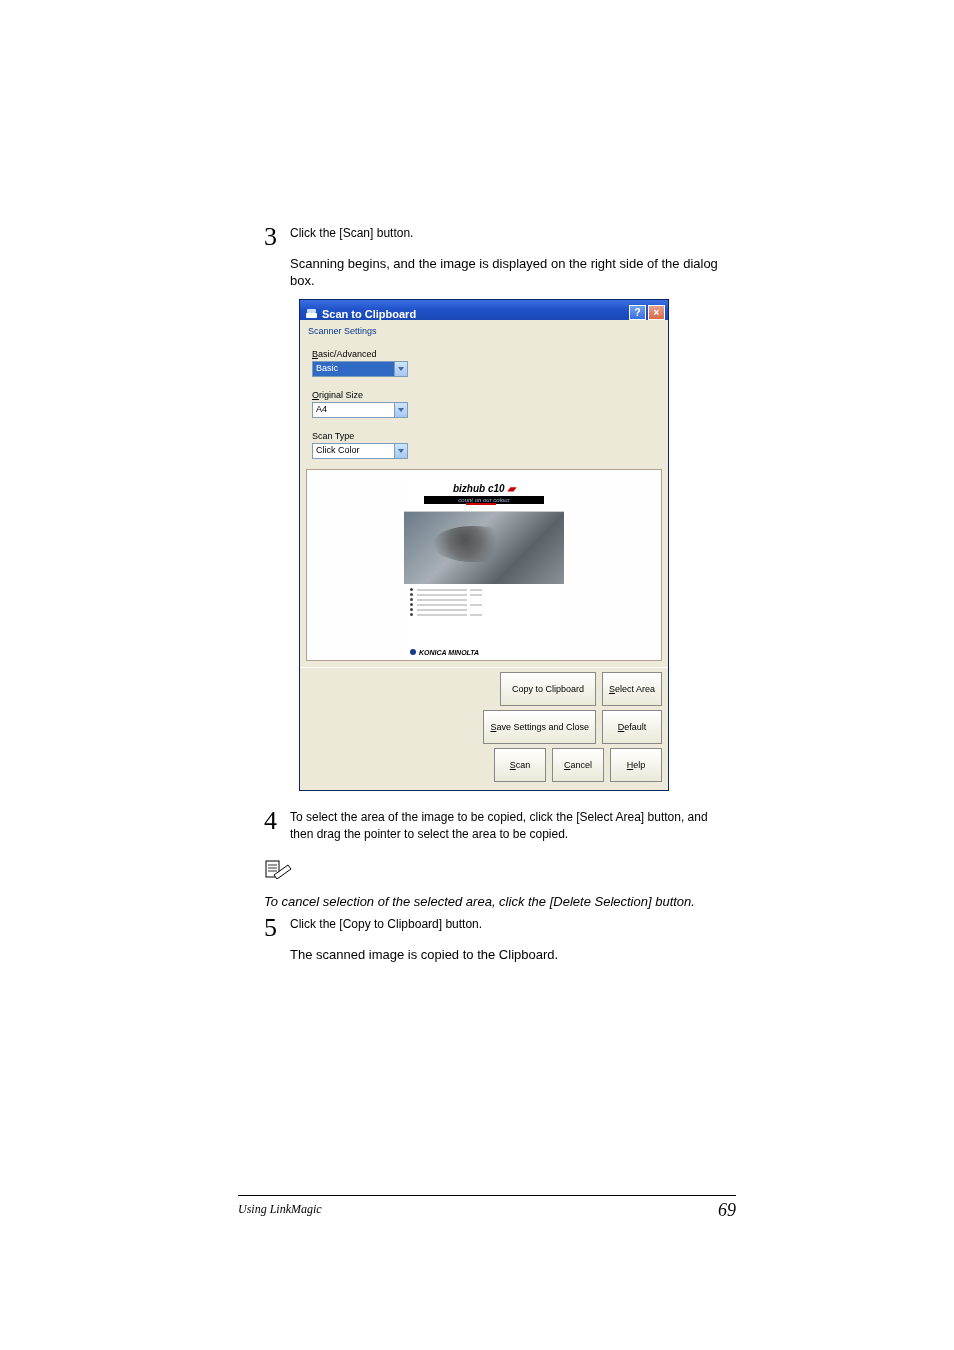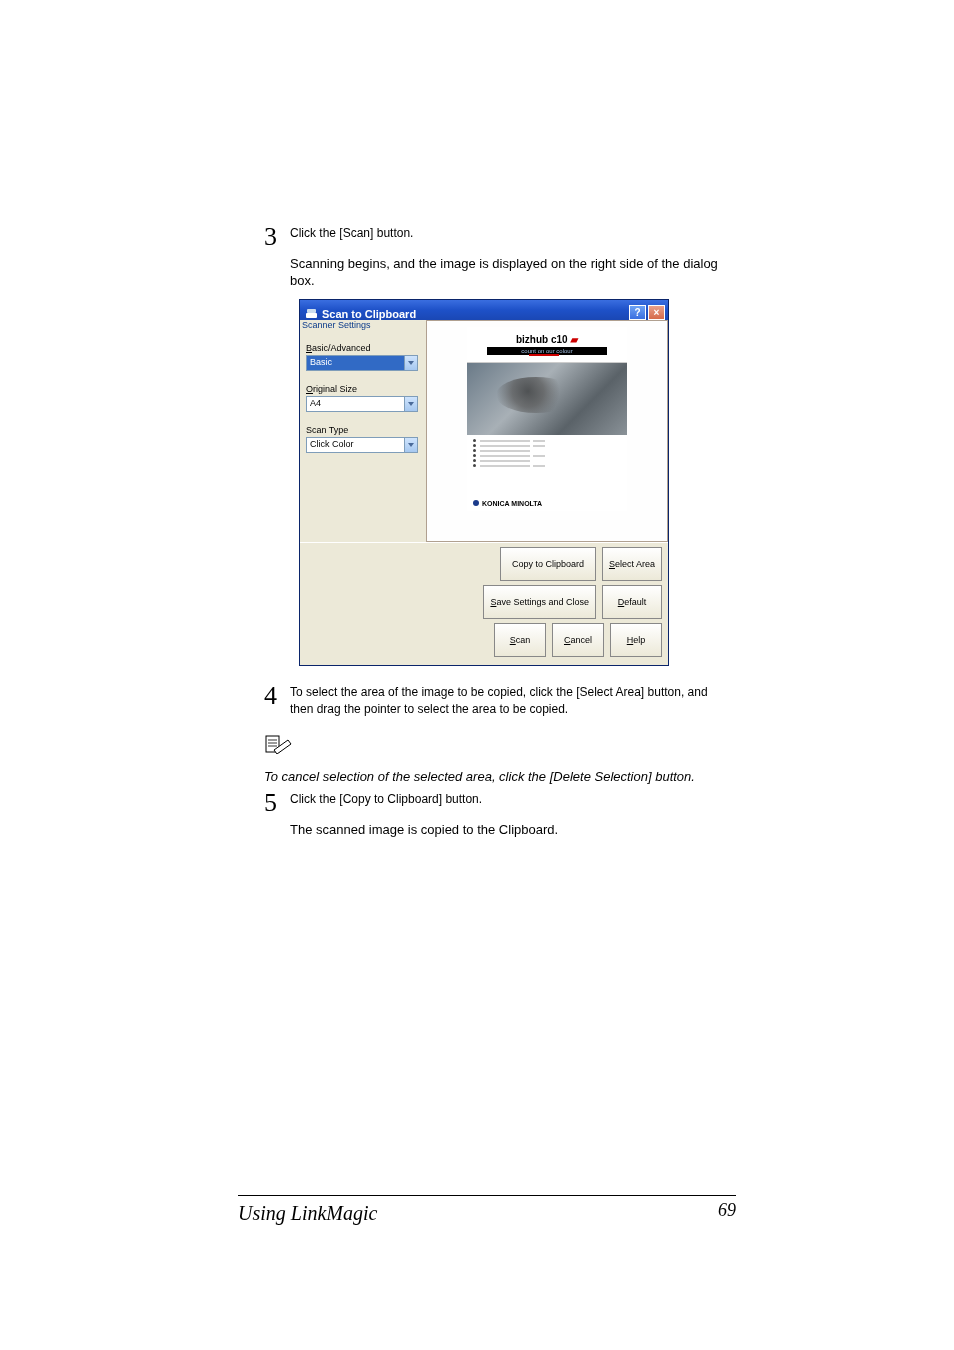--- a/index.html
+++ b/index.html
@@ -12,30 +12,30 @@
   .indent { margin-left: 26px; font-size: 13px; line-height: 17px; margin-bottom: 8px; }
   .note-row { display: flex; align-items: flex-start; margin: 16px 0 6px 0; flex-direction: column; }
   .note-icon { width: 34px; flex: 0 0 34px; }
   .note-text { font-style: italic; font-size: 13px; line-height: 17px; }
   .screenshot-wrap { margin: 10px 0 18px 35px; }
   .dialog { width: 370px; border: 1px solid #0a246a; font-size: 9px; background: #ece9d8; font-family: Tahoma, Arial, sans-serif; }
   .titlebar { height: 20px; background: linear-gradient(to bottom, #3a6ee0, #1e51c8 50%, #1a47b4); color: #fff; display: flex; align-items: flex-end; padding: 0 3px 0 5px; font-weight: bold; font-size: 11px; }
   .titlebar .spacer { flex: 1; }
   .winbtn { width: 17px; height: 15px; background: linear-gradient(to bottom,#e8a08a,#d66a4a); border: 1px solid #fff; margin-left: 2px; display:flex; align-items:center; justify-content:center; font-size:10px; color:#fff; font-weight:bold; }
   .winbtn.help { background: linear-gradient(to bottom,#6fa3f4,#3a6ee0); }
-  .dlg-body { display: flex; gap: 6px; background:#ece9d8; }
+  .dlg-body { display: flex; padding: 6px; gap: 6px; background:#ece9d8;flex-direction:column; }
   .left-col { width: 120px; }
   .group-title { color: #0a3a8a; font-size: 9px; margin: 0 0 3px 2px; }
   .form-row { margin: 13px 0 4px 6px; }
   .form-label { font-size: 9px; color:#000; display:block; margin-bottom:2px; }
-  .select { position: relative; width: 112px; height: 16px; border: 1px solid #7f9db9; background: #fff; font-size: 9px; padding: 1px 14px 1px 3px; color:#000; }
+  .select { position: relative; width: 96px; height: 16px; border: 1px solid #7f9db9; background: #fff; font-size: 9px; padding: 1px 14px 1px 3px; color:#000; }
   .select.sel { background: #316ac5; color:#fff; }
   .select .arrow { position: absolute; right: 0; top: 0; width: 13px; height: 100%; background: linear-gradient(to bottom,#cfe4fd,#a6c8f0); border-left: 1px solid #7f9db9; display:flex; align-items:center; justify-content:center; }
   .select .arrow::after { content: ""; border-left: 3px solid transparent; border-right: 3px solid transparent; border-top: 4px solid #4a6a99; }
-  .preview { flex: 1; height: 222px; border: 1px solid #b0a090; background: #fefefe; display:flex; flex-direction:column; align-items:center; overflow:hidden; }
+  .preview { flex: 1; height: 222px; border: 1px solid #b0a090; background: #fefefe; display:flex; flex-direction:column; align-items:center; overflow:hidden;font-style:italic; }
   .brochure { width: 160px; margin-top: 6px; }
   .brochure-head { height: 36px; background: #fff; border-bottom: 1px solid #ccc; display:flex; flex-direction:column; align-items:center; justify-content:center; }
   .brochure-head .logo { font-weight: bold; font-size: 10px; color:#000; }
   .brochure-head .sub { background:#000; color:#a0bde0; font-size:6px; padding:1px 4px; margin-top:2px; width: 120px; text-align:center; position:relative; }
   .brochure-head .sub::after { content:""; position:absolute; left:35%; bottom:-1px; width:30px; height:2px; background:#c00; }
   .brochure-img { height: 72px; background: linear-gradient(135deg,#6a7a88 0%, #a8b0b6 40%, #5a6268 70%, #8a9298 100%); position:relative; }
   .brochure-img::before { content:""; position:absolute; left:18%; top:20%; width:50%; height:50%; background: radial-gradient(circle at 40% 40%, #2a2a2a 0%, #555 30%, transparent 60%); border-radius:50%; opacity:0.7; }
   .brochure-bullets { background:#fff; padding: 4px 6px; height: 60px; }
   .brochure-bullets .row { display:flex; align-items:center; margin-bottom:2px; }
   .brochure-bullets .dot { width:3px; height:3px; background:#444; margin-right:4px; border-radius:50%; }
@@ -43,21 +43,21 @@
   .brochure-bullets .bar.s { width: 12px; }
   .brochure-foot { height: 16px; background:#fff; font-size:7px; font-weight:bold; display:flex; align-items:center; padding-left:6px; }
   .brochure-foot .c { width:6px; height:6px; background:#1a3a8a; border-radius:50%; margin-right:3px; }
   .dlg-buttons { padding: 4px 6px 8px 6px; background:#ece9d8; display:flex; flex-direction:column; align-items:flex-end; gap:4px; border-top: 1px solid #fff; }
   .btn-row { display:flex; gap:6px; }
   .xpbtn { height: 18px; border: 1px solid #888; background: linear-gradient(to bottom,#fff,#ece9d8); font-size: 9px; padding: 16px 6px; display:flex; align-items:center; justify-content:center; min-width: 60px; }
   .xpbtn.wide { min-width: 96px; }
   .xpbtn.narrow { min-width: 52px; }
   .underline-first::first-letter { text-decoration: underline; }
   .footer-line { position: absolute; left: 238px; width: 498px; top: 1195px; border-top: 1px solid #000; }
-  .footer-left { position: absolute; left: 238px; top: 1202px; font-style: italic; font-size: 20px; font-family: "Times New Roman", serif; }
+  .footer-left { position: absolute; left: 238px; top: 1202px; font-style: italic; font-size: 12px; font-family: "Times New Roman", serif; }
   .footer-right { position: absolute; right: 218px; top: 1200px; font-style: italic; font-size: 18px; font-family: "Times New Roman", serif; }
   .titlebar-icon { width:13px; height:13px; margin-right:4px; display:inline-flex; }
 </style>
 </head>
 <body>
 
 <div class="page">
 
   <div class="content">
 

